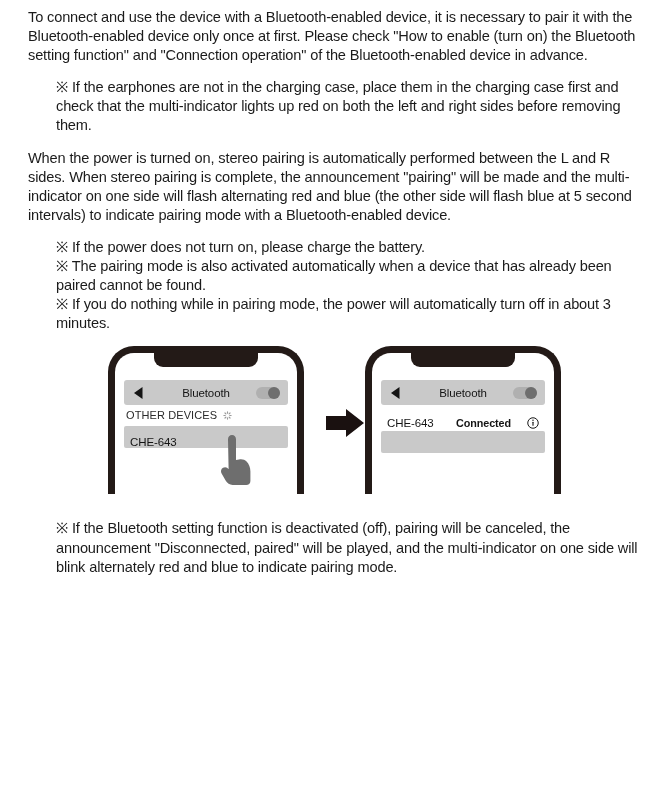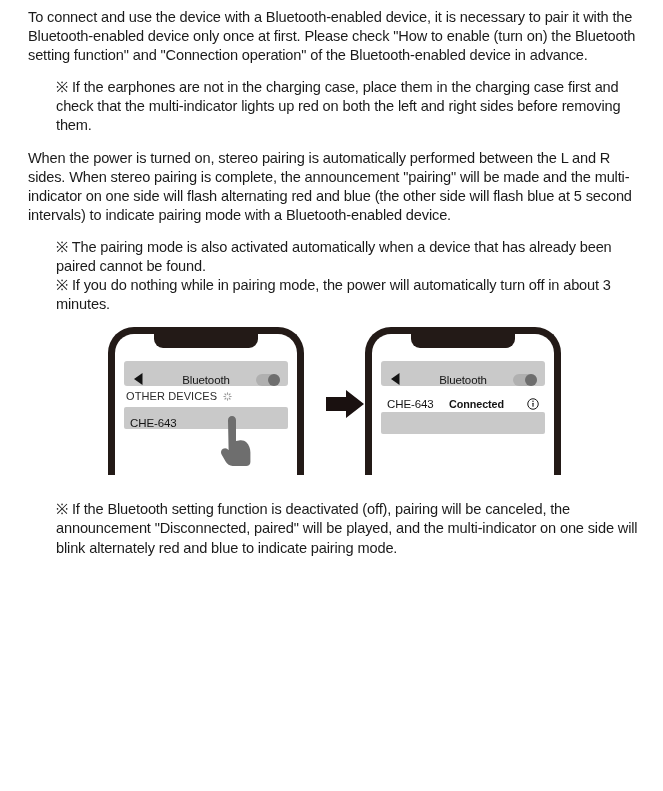--- a/index.html
+++ b/index.html
@@ -94,21 +94,21 @@
     top: 27px;
     padding: 0 9px;
   }
 
   .navbar {
     position: relative;
     height: 25px;
     background: #c9c9c9;
     border-radius: 3px;
     display: flex;
-    align-items: flex-end;
+    align-items: center;
     padding: 0 8px;
     box-sizing: border-box;
   }
   .back-icon {
     width: 13px;
     height: 14px;
     flex: 0 0 auto;
   }
   .navbar-title {
     position: absolute;
@@ -170,21 +170,21 @@
     letter-spacing: -0.1px;
     margin-top: 2px;
   }
   .list-row.plain {
     background: transparent;
   }
   .list-row .right {
     margin-left: auto;
     display: flex;
     align-items: center;
-    gap: 23px;
+    gap: 16px;
   }
   .connected-label {
     font-size: 10.8px;
     font-weight: bold;
     color: #141414;
   }
   .info-icon { width: 12px; height: 12px; flex:0 0 auto; }
 
   .hand {
     position: absolute;
@@ -216,20 +216,21 @@
   <div class="block">
     <p class="para note">※ If the earphones are not in the charging case, place them in the charging case first and check that the multi-indicator lights up red on both the left and right sides before removing them.</p>
   </div>
 
   <div class="block">
     <p class="para">When the power is turned on, stereo pairing is automatically performed between the L and R sides. When stereo pairing is complete, the announcement "pairing" will be made and the multi-indicator on one side will flash alternating red and blue (the other side will flash blue at 5 second intervals) to indicate pairing mode with a Bluetooth-enabled device.</p>
   </div>
 
   <div class="block">
     <p class="para note">
+      <span class="note-line">※ If the power does not turn on, please charge the battery.</span>
       <span class="note-line">※ The pairing mode is also activated automatically when a device that has already been paired cannot be found.</span>
       <span class="note-line">※ If you do nothing while in pairing mode, the power will automatically turn off in about 3 minutes.</span>
     </p>
   </div>
 
 
   <div class="illustration">
 
     <div class="phone phone-left">
       <div class="notch"></div>

